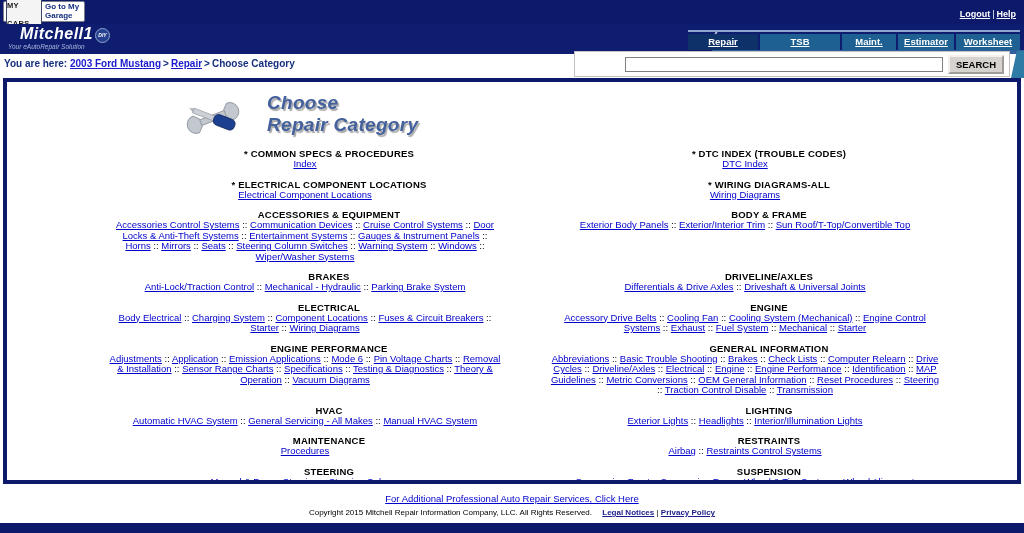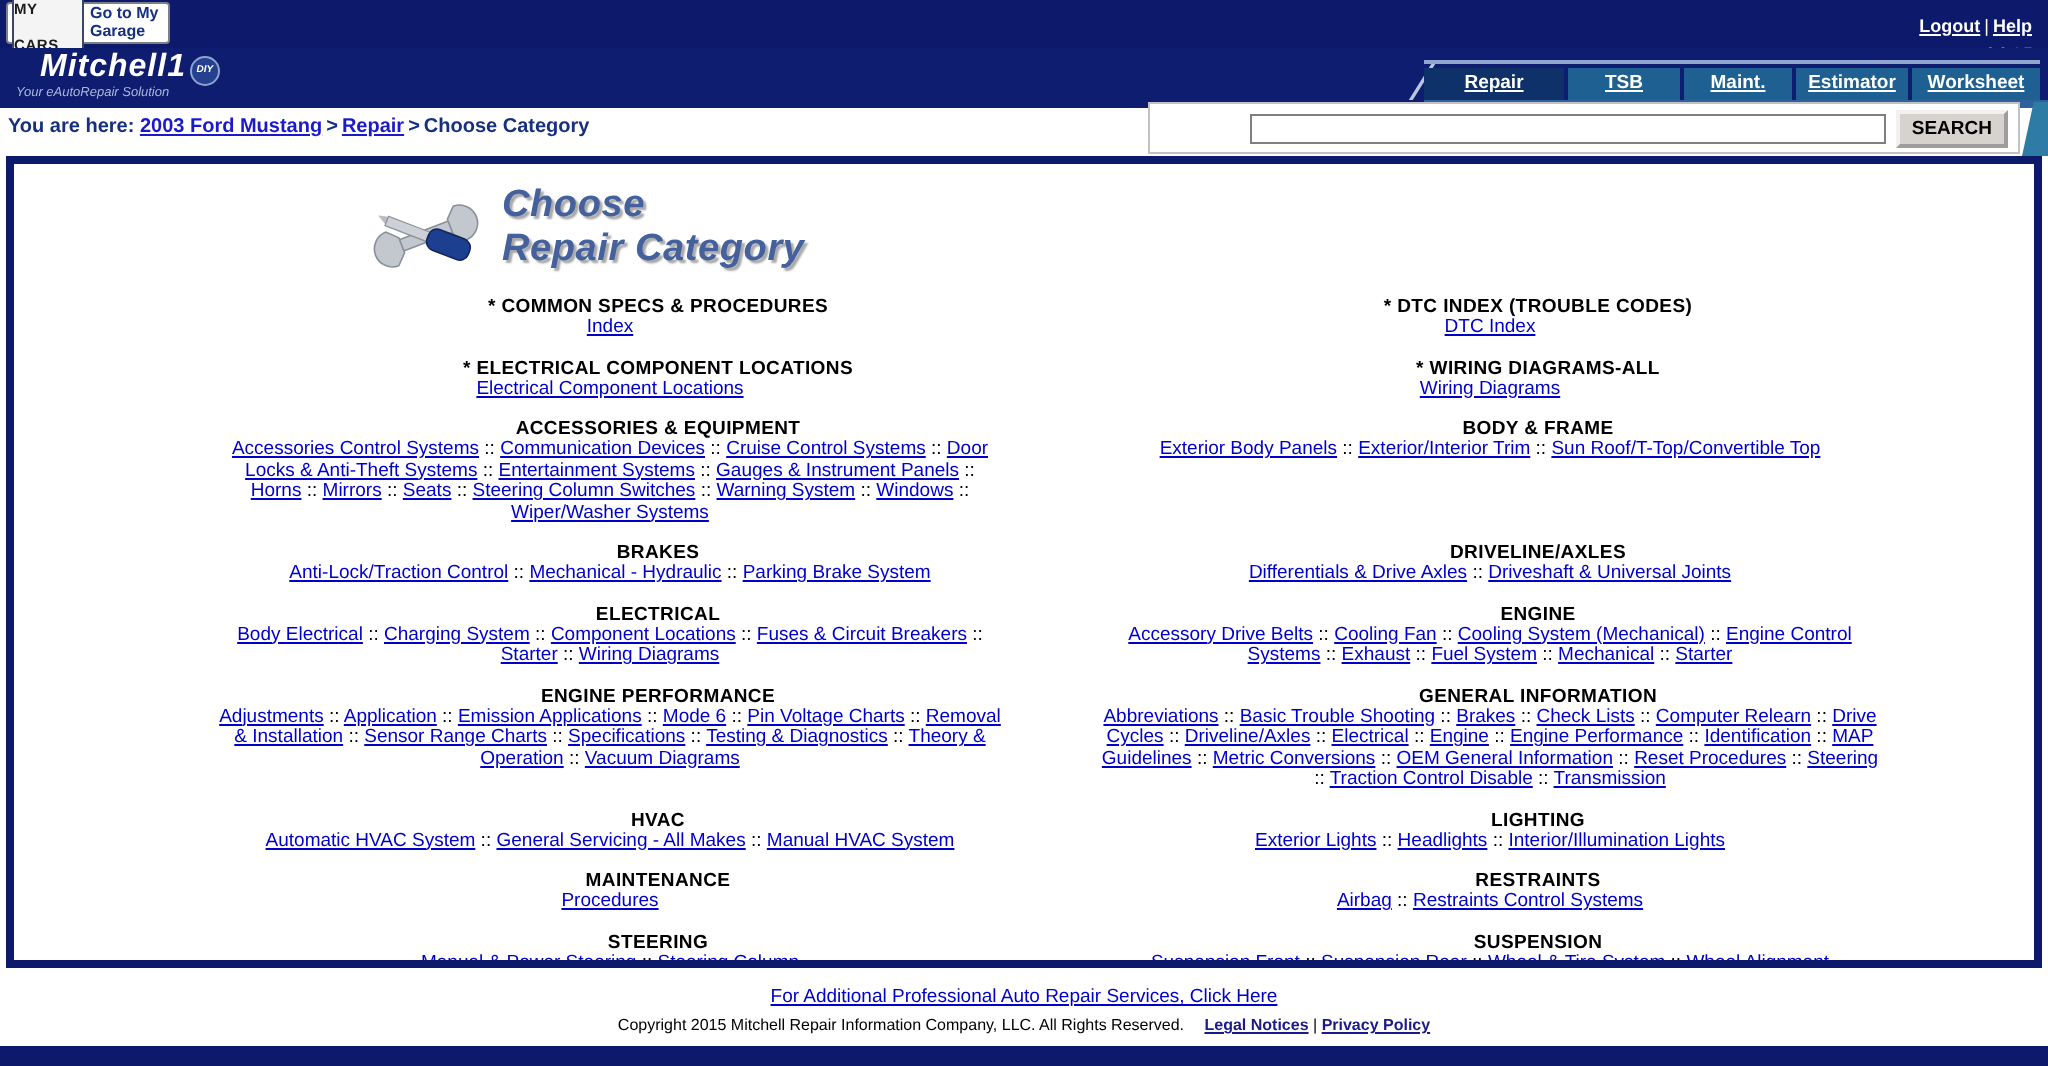--- a/index.html
+++ b/index.html
@@ -38,21 +38,21 @@
   .logo-tagline { font-size:6.5px; color:#aab8dd; margin-top:1px; font-style:italic; }
   .tabs-strip {
     position:absolute; right:4px; top:6px; display:flex; gap:2px;
     border-top:2px solid #8fa6cf; padding-top:2px;
   }
   .tab {
     display:block; background:#1d6091; color:#ffffff; font-size:9.5px; font-weight:bold;
     text-decoration:underline; text-align:center; line-height:16px; height:16px;
   }
   .tab.active { background:#0d3168; }
-  .tab-w0{width:70px}.tab-w1{width:56px}.tab-w2{width:54px}.tab-w3{width:56px}.tab-w4{width:64px}
+  .tab-w0{width:70px}.tab-w1{width:80px}.tab-w2{width:54px}.tab-w3{width:56px}.tab-w4{width:64px}
   .tab-diag {
     position:absolute; right:312px; top:8px; width:2px; height:18px;
     background:#b9c6e0; transform:skewX(-32deg);
   }
   .nav-understrip { position:absolute; right:0; bottom:0; width:312px; height:4px; background:#31609e; }
 
   
   .breadcrumb-row { height:24px; background:#ffffff; position:relative; padding-top:4px; }
   .breadcrumb { margin-left:4px; font-size:10px; color:#16307f; font-weight:bold; }
   .breadcrumb a { color:#1a1acc; text-decoration:underline; font-weight:bold; }
@@ -70,21 +70,21 @@
   .teal-wedge {
     position:absolute; right:0; top:-3px; width:13px; height:27px; background:#2e7ba6;
     clip-path:polygon(45% 0,100% 0,100% 100%,0 100%);
   }
 
   
   .content-box {
     margin:0 3px; border:4px solid #0d196b; background:#ffffff;
     height:406px; position:relative; overflow:hidden;
   }
-  .title-block { display:flex; align-items:flex-start; gap:8px; margin:10px 0 2px 176px; height:54px; }
+  .title-block { display:flex; align-items:flex-start; gap:24px; margin:10px 0 2px 176px; height:54px; }
   .tools-icon { flex:0 0 auto; margin-top:2px; }
   .title-text {
     font-style:italic; font-weight:bold; font-size:19px; color:#44619d;
     line-height:1.18; text-shadow:1.5px 1.5px 1px #a9a9a9; letter-spacing:0.3px;
   }
 
   .category-grid { margin-left:102px; }
   .category-row { display:flex; align-items:flex-start; }
   .category-cell { width:440px; flex:0 0 440px; }
   .category-section { margin-bottom:9px;text-align:center; }

